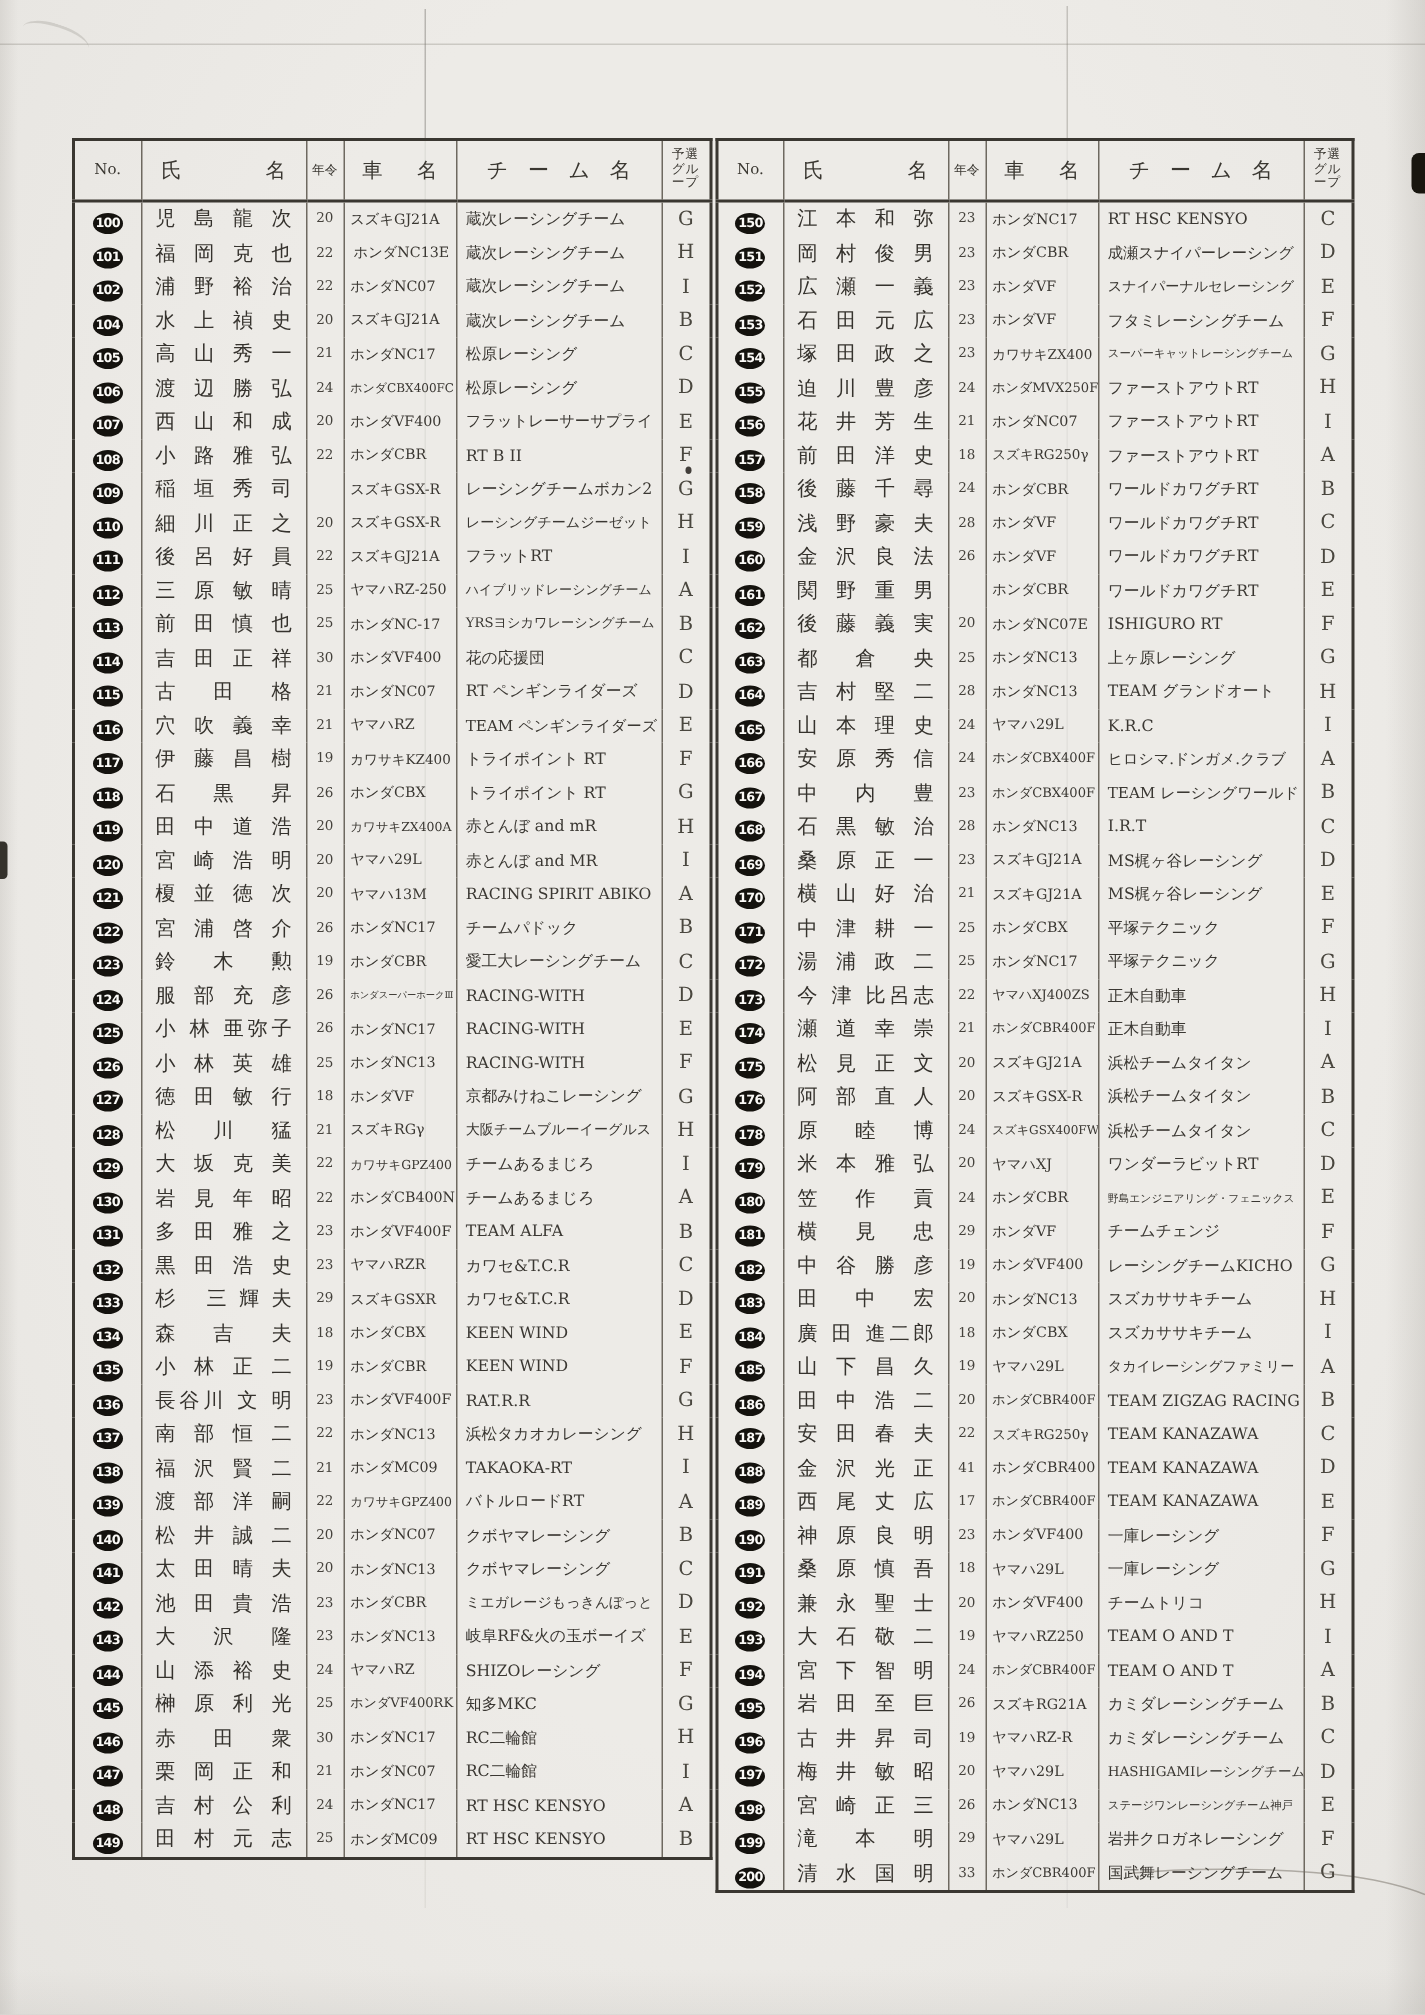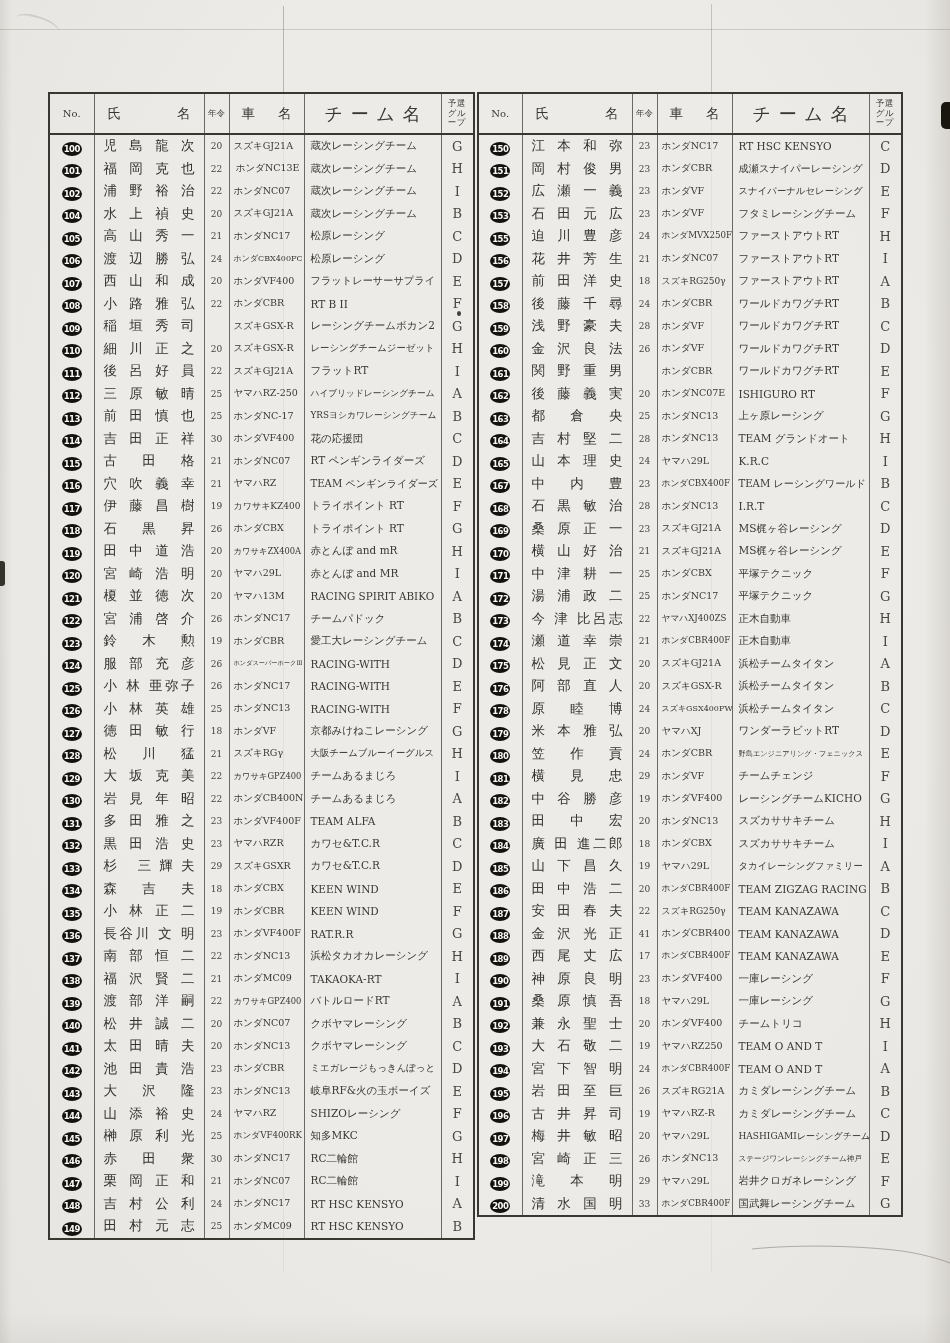--- a/index.html
+++ b/index.html
@@ -36,21 +36,21 @@
   thead th{
     height:37px;border-bottom:2px solid #3a3731;font-weight:normal;
     color:#3a3731;vertical-align:middle;
   }
   tbody td{height:22.5px;padding:0;vertical-align:middle;white-space:nowrap;}
   .jfy{text-align:justify;text-align-last:justify;}
   .h-no{font-size:10px;text-align:center;}
   .h-name{font-size:13.5px;padding:0 13px;}
   .h-age{font-size:8.5px;text-align:center;padding:0;}
   .h-bike{font-size:13.5px;padding:0 12px;}
-  .h-team{font-size:18px;padding:0 20px;}
+  .h-team{font-size:14px;padding:0 20px;}
   .h-group{text-align:center;padding:0;}
   .ghead{display:block;width:19px;margin:0 auto;font-size:8.5px;line-height:1.1;
          word-break:break-all;text-align:left;letter-spacing:.5px;}
   .c-no{text-align:center;}
   .badge{
     display:inline-block;min-width:18px;padding:0 1px;height:14px;line-height:14px;
     background:#14120e;color:#fbfaf7;border-radius:50%;
     font-family:"DejaVu Sans",sans-serif;font-weight:bold;font-size:8.5px;
     letter-spacing:-.5px;text-align:center;
   }
@@ -542,20 +542,28 @@
         </tr>
         <tr>
           <td class="c-no"><span class="badge">153</span></td>
           <td class="c-name">石 田 元 広</td>
           <td class="c-age">23</td>
           <td class="c-bike" style="font-size: 9.5px;">ホンダVF</td>
           <td class="c-team" style="font-size: 10.5px;">フタミレーシングチーム</td>
           <td class="c-group">F</td>
         </tr>
         <tr>
+          <td class="c-no"><span class="badge">154</span></td>
+          <td class="c-name">塚 田 政 之</td>
+          <td class="c-age">23</td>
+          <td class="c-bike" style="font-size: 9px;">カワサキZX400</td>
+          <td class="c-team" style="font-size: 7.6px;">スーパーキャットレーシングチーム</td>
+          <td class="c-group">G</td>
+        </tr>
+        <tr>
           <td class="c-no"><span class="badge">155</span></td>
           <td class="c-name">迫 川 豊 彦</td>
           <td class="c-age">24</td>
           <td class="c-bike" style="font-size: 8.7px;">ホンダMVX250F</td>
           <td class="c-team" style="font-size: 10.5px;">ファーストアウトRT</td>
           <td class="c-group">H</td>
         </tr>
         <tr>
           <td class="c-no"><span class="badge">156</span></td>
           <td class="c-name">花 井 芳 生</td>
@@ -630,20 +638,28 @@
         </tr>
         <tr>
           <td class="c-no"><span class="badge">165</span></td>
           <td class="c-name">山 本 理 史</td>
           <td class="c-age">24</td>
           <td class="c-bike" style="font-size: 9.5px;">ヤマハ29L</td>
           <td class="c-team" style="font-size: 10.5px;">K.R.C</td>
           <td class="c-group">I</td>
         </tr>
         <tr>
+          <td class="c-no"><span class="badge">166</span></td>
+          <td class="c-name">安 原 秀 信</td>
+          <td class="c-age">24</td>
+          <td class="c-bike" style="font-size: 8.7px;">ホンダCBX400F</td>
+          <td class="c-team" style="font-size: 10px;">ヒロシマ.ドンガメ.クラブ</td>
+          <td class="c-group">A</td>
+        </tr>
+        <tr>
           <td class="c-no"><span class="badge">167</span></td>
           <td class="c-name">中 内 豊</td>
           <td class="c-age">23</td>
           <td class="c-bike" style="font-size: 8.7px;">ホンダCBX400F</td>
           <td class="c-team" style="font-size: 10.1px;">TEAM レーシングワールド</td>
           <td class="c-group">B</td>
         </tr>
         <tr>
           <td class="c-no"><span class="badge">168</span></td>
           <td class="c-name">石 黒 敏 治</td>

